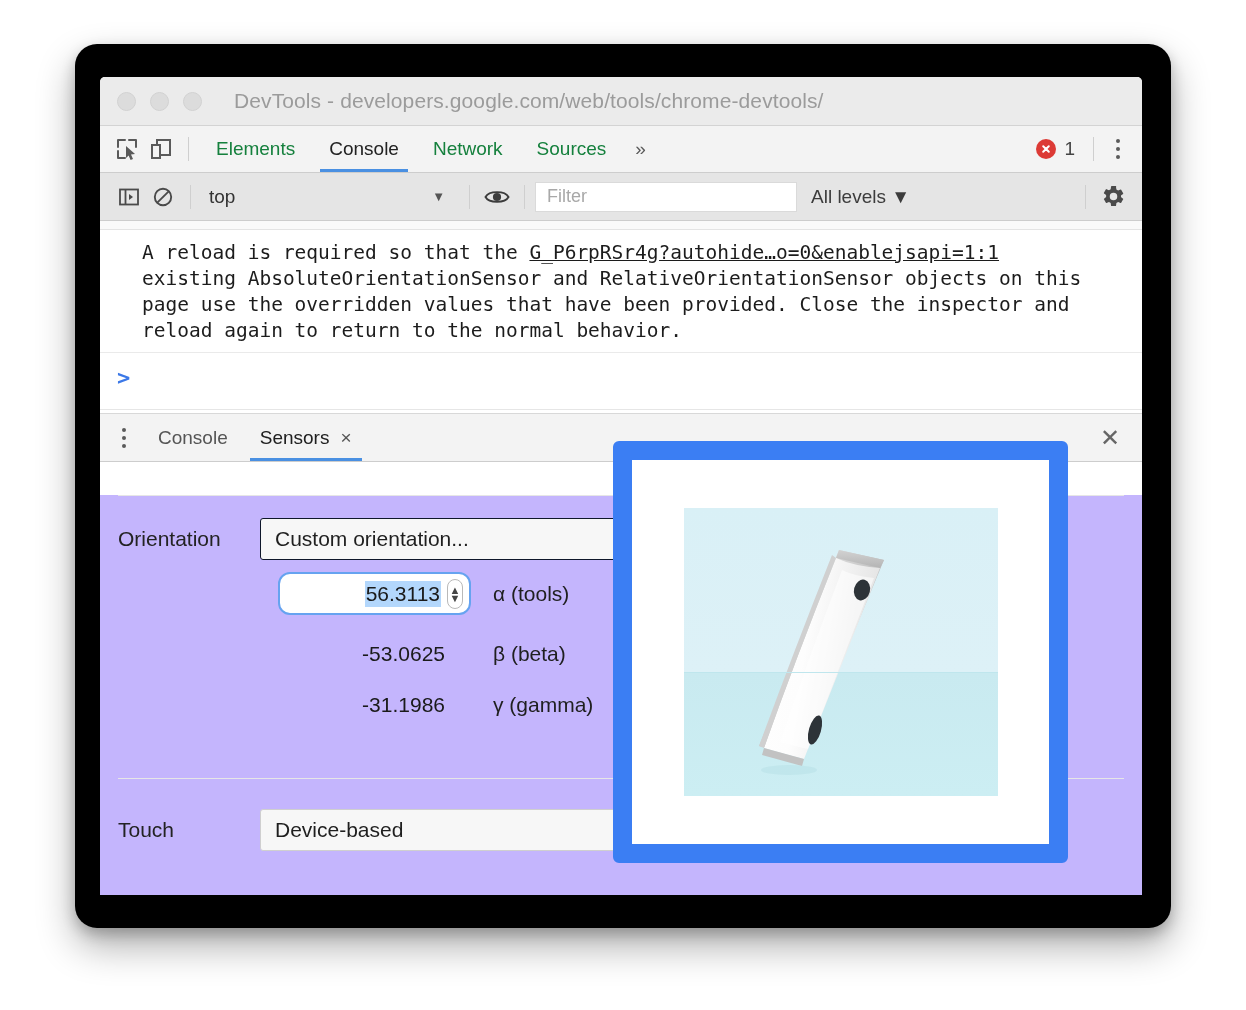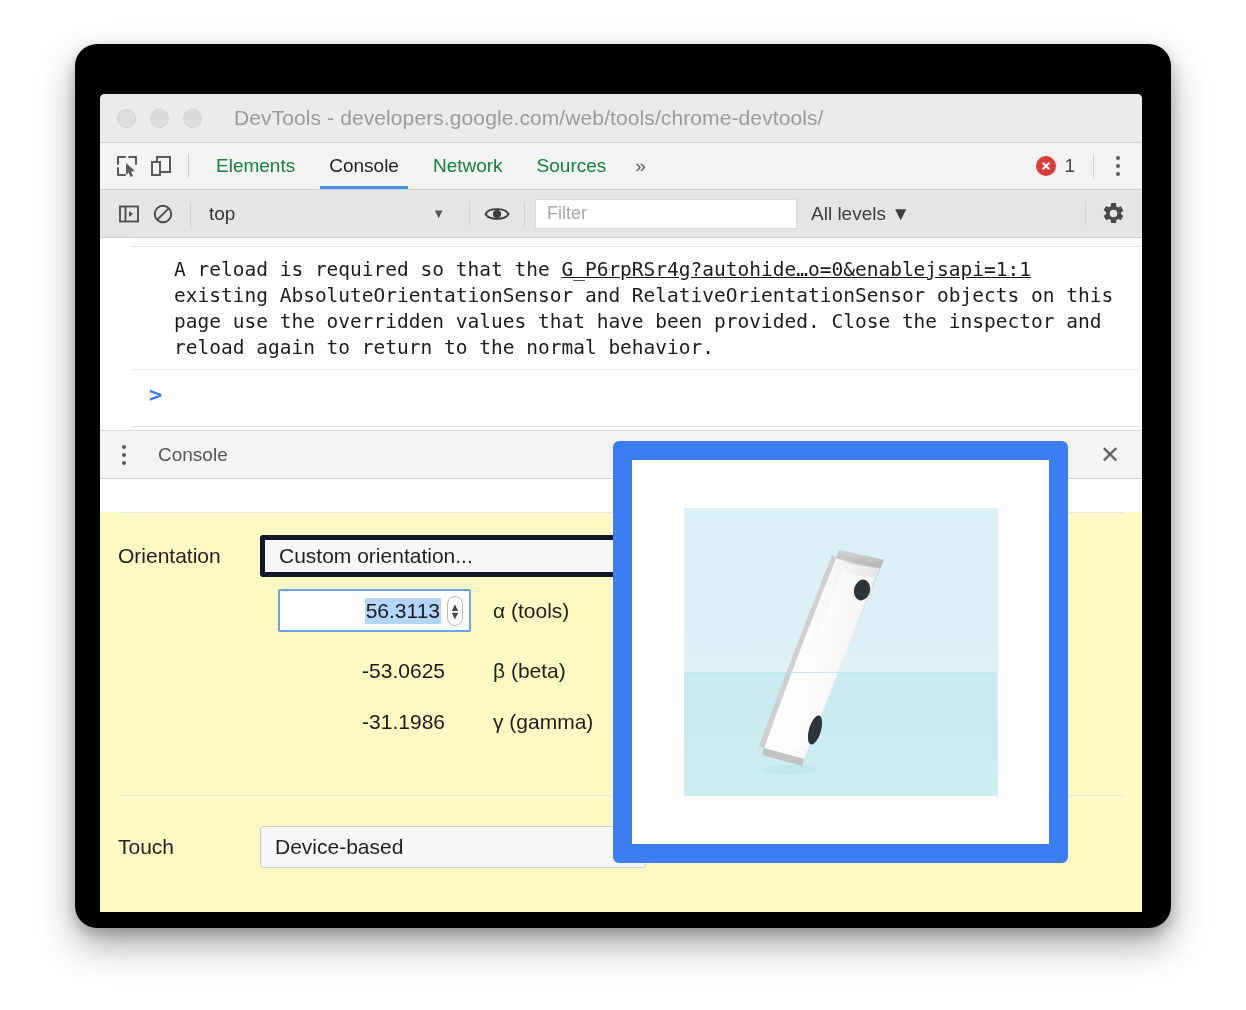--- a/index.html
+++ b/index.html
@@ -28,21 +28,21 @@
     height: 884px;
     background: #000000;
     border-radius: 22px;
     box-shadow: 0 18px 38px rgba(0,0,0,0.32), 0 6px 14px rgba(0,0,0,0.22);
   }
 
   
   .devtools-window {
     position: absolute;
     left: 100px;
-    top: 94px;
+    top: 77px;
     width: 1042px;
     height: 818px;
     background: #ffffff;
     overflow: hidden;
     border-radius: 5px 5px 0 0;
   }
 
   
   .titlebar {
     position: relative;
@@ -194,21 +194,20 @@
     display: flex;
     align-items: center;
   }
 
   
   .console-body {
     position: relative;
     background: #ffffff;
     height: 192px;
     overflow: hidden;
-    padding-left: 32px;
   }
   .msg-clip {
     height: 8px;
     border-bottom: 1px solid #e4e4e4;
     background: #fafafa;
   }
   .msg {
     padding: 10px 14px 8px 42px;
     font-family: "DejaVu Sans Mono", monospace;
     font-size: 19.5px;
@@ -290,21 +289,21 @@
     display: flex;
     align-items: center;
     padding: 0 22px;
     font-size: 24px;
     color: #666;
   }
 
   
   .sensors-panel {
     position: relative;
-    background: #fef9c3;
+    background: #c4b5fd;
     padding-top: 0;
     height: 400px;
   }
   .sec-sep {
     height: 1px;
     background: #e6e6e6;
     margin: 0 18px;
   }
   .sec-sep.top { margin-top: 33px; }
   .orient-section { padding: 22px 0 0 0; position: relative; }
@@ -318,21 +317,21 @@
     width: 160px;
     padding-left: 18px;
     font-size: 21px;
     color: #232323;
     box-sizing: border-box;
   }
   .select-box {
     width: 386px;
     height: 42px;
     background: #f7f7f7;
-    border: 5px solid #0f172a;
+    border: 1px solid #0f172a;
     border-radius: 3px;
     display: flex;
     align-items: center;
     box-sizing: border-box;
     font-size: 21px;
     color: #1f1f1f;
     padding-left: 14px;
   }
   .select-box .caret {
     margin-left: auto;
@@ -345,21 +344,21 @@
     display: flex;
     align-items: center;
     margin-bottom: 3px;
   }
   .angle-input {
     width: 193px;
     height: 43px;
     margin-left: 178px;
     background: #ffffff;
     border: 2px solid #66a3f0;
-    border-radius: 2px;
+    border-radius: 12px;
     box-sizing: border-box;
     display: flex;
     align-items: center;
     justify-content: flex-end;
     padding-right: 6px;
     font-size: 21px;
     color: #1a1a1a;
   }
   .angle-input .val {
     background: #b3d7fc;
@@ -615,20 +614,24 @@
 
     <div class="drawer">
       <div class="drawer-tabbar">
         <div class="drawer-kebab">
           <span></span>
             <span></span>
             <span></span>
         </div>
         <div class="dtab">
           <span>Console</span>
+        </div>
+        <div class="dtab active">
+          <span>Sensors</span>
+          <span class="x">×</span>
         </div>
         <div class="drawer-close">✕</div>
       </div>
 
       <div class="sensors-panel">
         <div class="sec-sep top"></div>
 
         <div class="orient-section">
 
           <div class="field-row">

